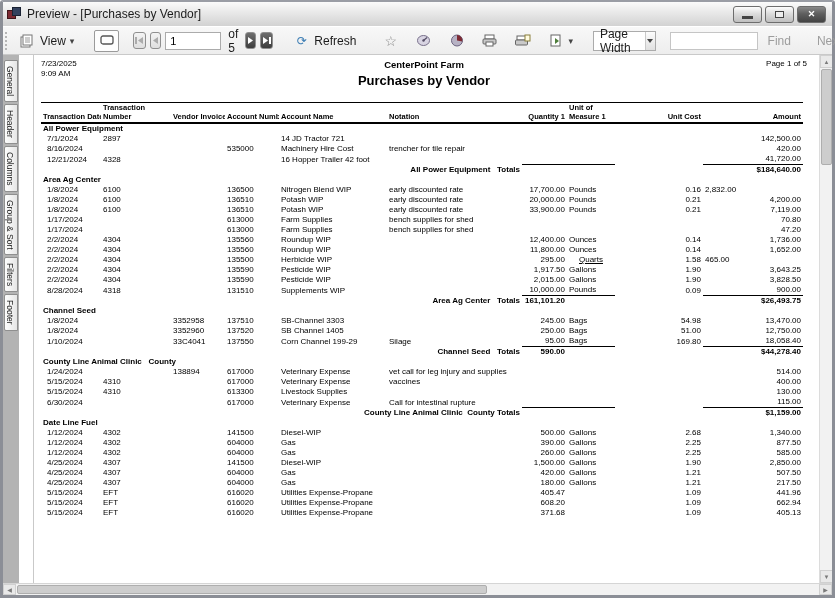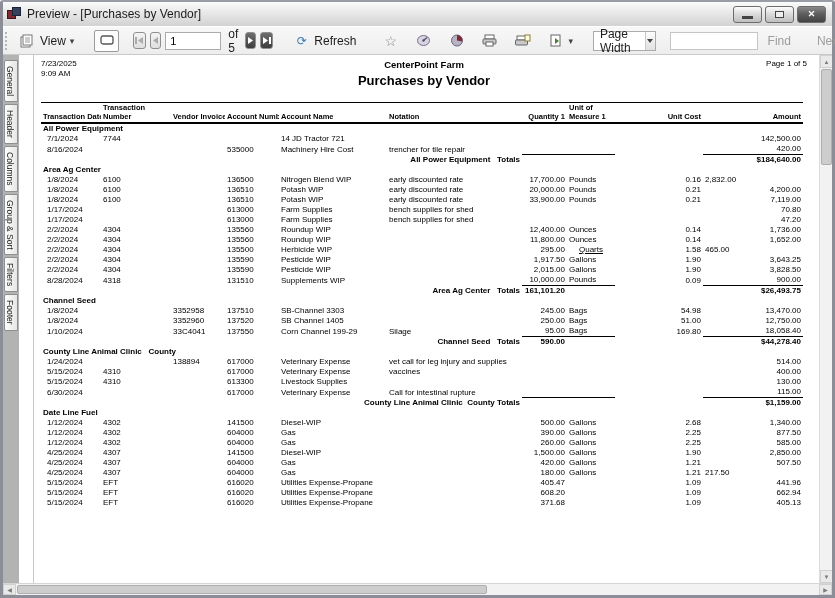--- a/index.html
+++ b/index.html
@@ -264,41 +264,53 @@
                 <th style="text-align: right;"><div></div><div>Unit Cost</div></th>
                 <th style="text-align: right;"><div></div><div>Amount</div></th>
               </tr>
             </thead>
             <tbody>
               <tr class="gname">
                 <td colspan="10">All Power Equipment</td>
               </tr>
               <tr>
                 <td style="text-align: left; padding-left: 6px;">7/1/2024</td>
-                <td style="text-align: left; padding-left: 2px;">7744</td>
+                <td style="text-align: left; padding-left: 2px;">2897</td>
                 <td style="text-align: left; padding-left: 2px;"></td>
                 <td style="text-align: left; padding-left: 2px;"></td>
                 <td style="text-align: left; padding-left: 2px;">14 JD Tractor 721</td>
                 <td style="text-align: left; padding-left: 2px;"></td>
                 <td style="text-align: right; padding-left: 2px;"></td>
                 <td style="text-align: left; padding-left: 2px;"></td>
                 <td style="text-align: right; padding-left: 2px;"></td>
                 <td style="text-align: right; padding-left: 2px;">142,500.00</td>
               </tr>
               <tr>
                 <td style="text-align: left; padding-left: 6px;">8/16/2024</td>
                 <td style="text-align: left; padding-left: 2px;"></td>
                 <td style="text-align: left; padding-left: 2px;"></td>
                 <td style="text-align: left; padding-left: 2px;">535000</td>
                 <td style="text-align: left; padding-left: 2px;">Machinery Hire Cost</td>
                 <td style="text-align: left; padding-left: 2px;">trencher for tile repair</td>
                 <td style="text-align: right; padding-left: 2px;"></td>
                 <td style="text-align: left; padding-left: 2px;"></td>
                 <td style="text-align: right; padding-left: 2px;"></td>
                 <td style="text-align: right; padding-left: 2px;">420.00</td>
+              </tr>
+              <tr>
+                <td style="text-align: left; padding-left: 6px;">12/21/2024</td>
+                <td style="text-align: left; padding-left: 2px;">4328</td>
+                <td style="text-align: left; padding-left: 2px;"></td>
+                <td style="text-align: left; padding-left: 2px;"></td>
+                <td style="text-align: left; padding-left: 2px;">16 Hopper Trailer 42 foot</td>
+                <td style="text-align: left; padding-left: 2px;"></td>
+                <td style="text-align: right; padding-left: 2px;"></td>
+                <td style="text-align: left; padding-left: 2px;"></td>
+                <td style="text-align: right; padding-left: 2px;"></td>
+                <td style="text-align: right; padding-left: 2px;">41,720.00</td>
               </tr>
               <tr class="totrow">
                 <td colspan="6" class="tl">All Power Equipment   Totals</td>
                 <td class="num ol"></td>
                 <td class="ol"></td>
                 <td></td>
                 <td class="num ol">$184,640.00</td>
               </tr>
               <tr class="gname">
                 <td colspan="10">Area Ag Center</td>
@@ -612,21 +624,21 @@
               <tr>
                 <td style="text-align: left; padding-left: 6px;">4/25/2024</td>
                 <td style="text-align: left; padding-left: 2px;">4307</td>
                 <td style="text-align: left; padding-left: 2px;"></td>
                 <td style="text-align: left; padding-left: 2px;">604000</td>
                 <td style="text-align: left; padding-left: 2px;">Gas</td>
                 <td style="text-align: left; padding-left: 2px;"></td>
                 <td style="text-align: right; padding-left: 2px;">180.00</td>
                 <td style="text-align: left; padding-left: 2px;">Gallons</td>
                 <td style="text-align: right; padding-left: 2px;">1.21</td>
-                <td style="padding-left: 2px;">217.50</td>
+                <td style="text-align: right; padding-left: 2px;">217.50</td>
               </tr>
               <tr>
                 <td style="text-align: left; padding-left: 6px;">5/15/2024</td>
                 <td style="text-align: left; padding-left: 2px;">EFT</td>
                 <td style="text-align: left; padding-left: 2px;"></td>
                 <td style="text-align: left; padding-left: 2px;">616020</td>
                 <td style="text-align: left; padding-left: 2px;">Utilities Expense-Propane</td>
                 <td style="text-align: left; padding-left: 2px;"></td>
                 <td style="text-align: right; padding-left: 2px;">405.47</td>
                 <td style="text-align: left; padding-left: 2px;"></td>

